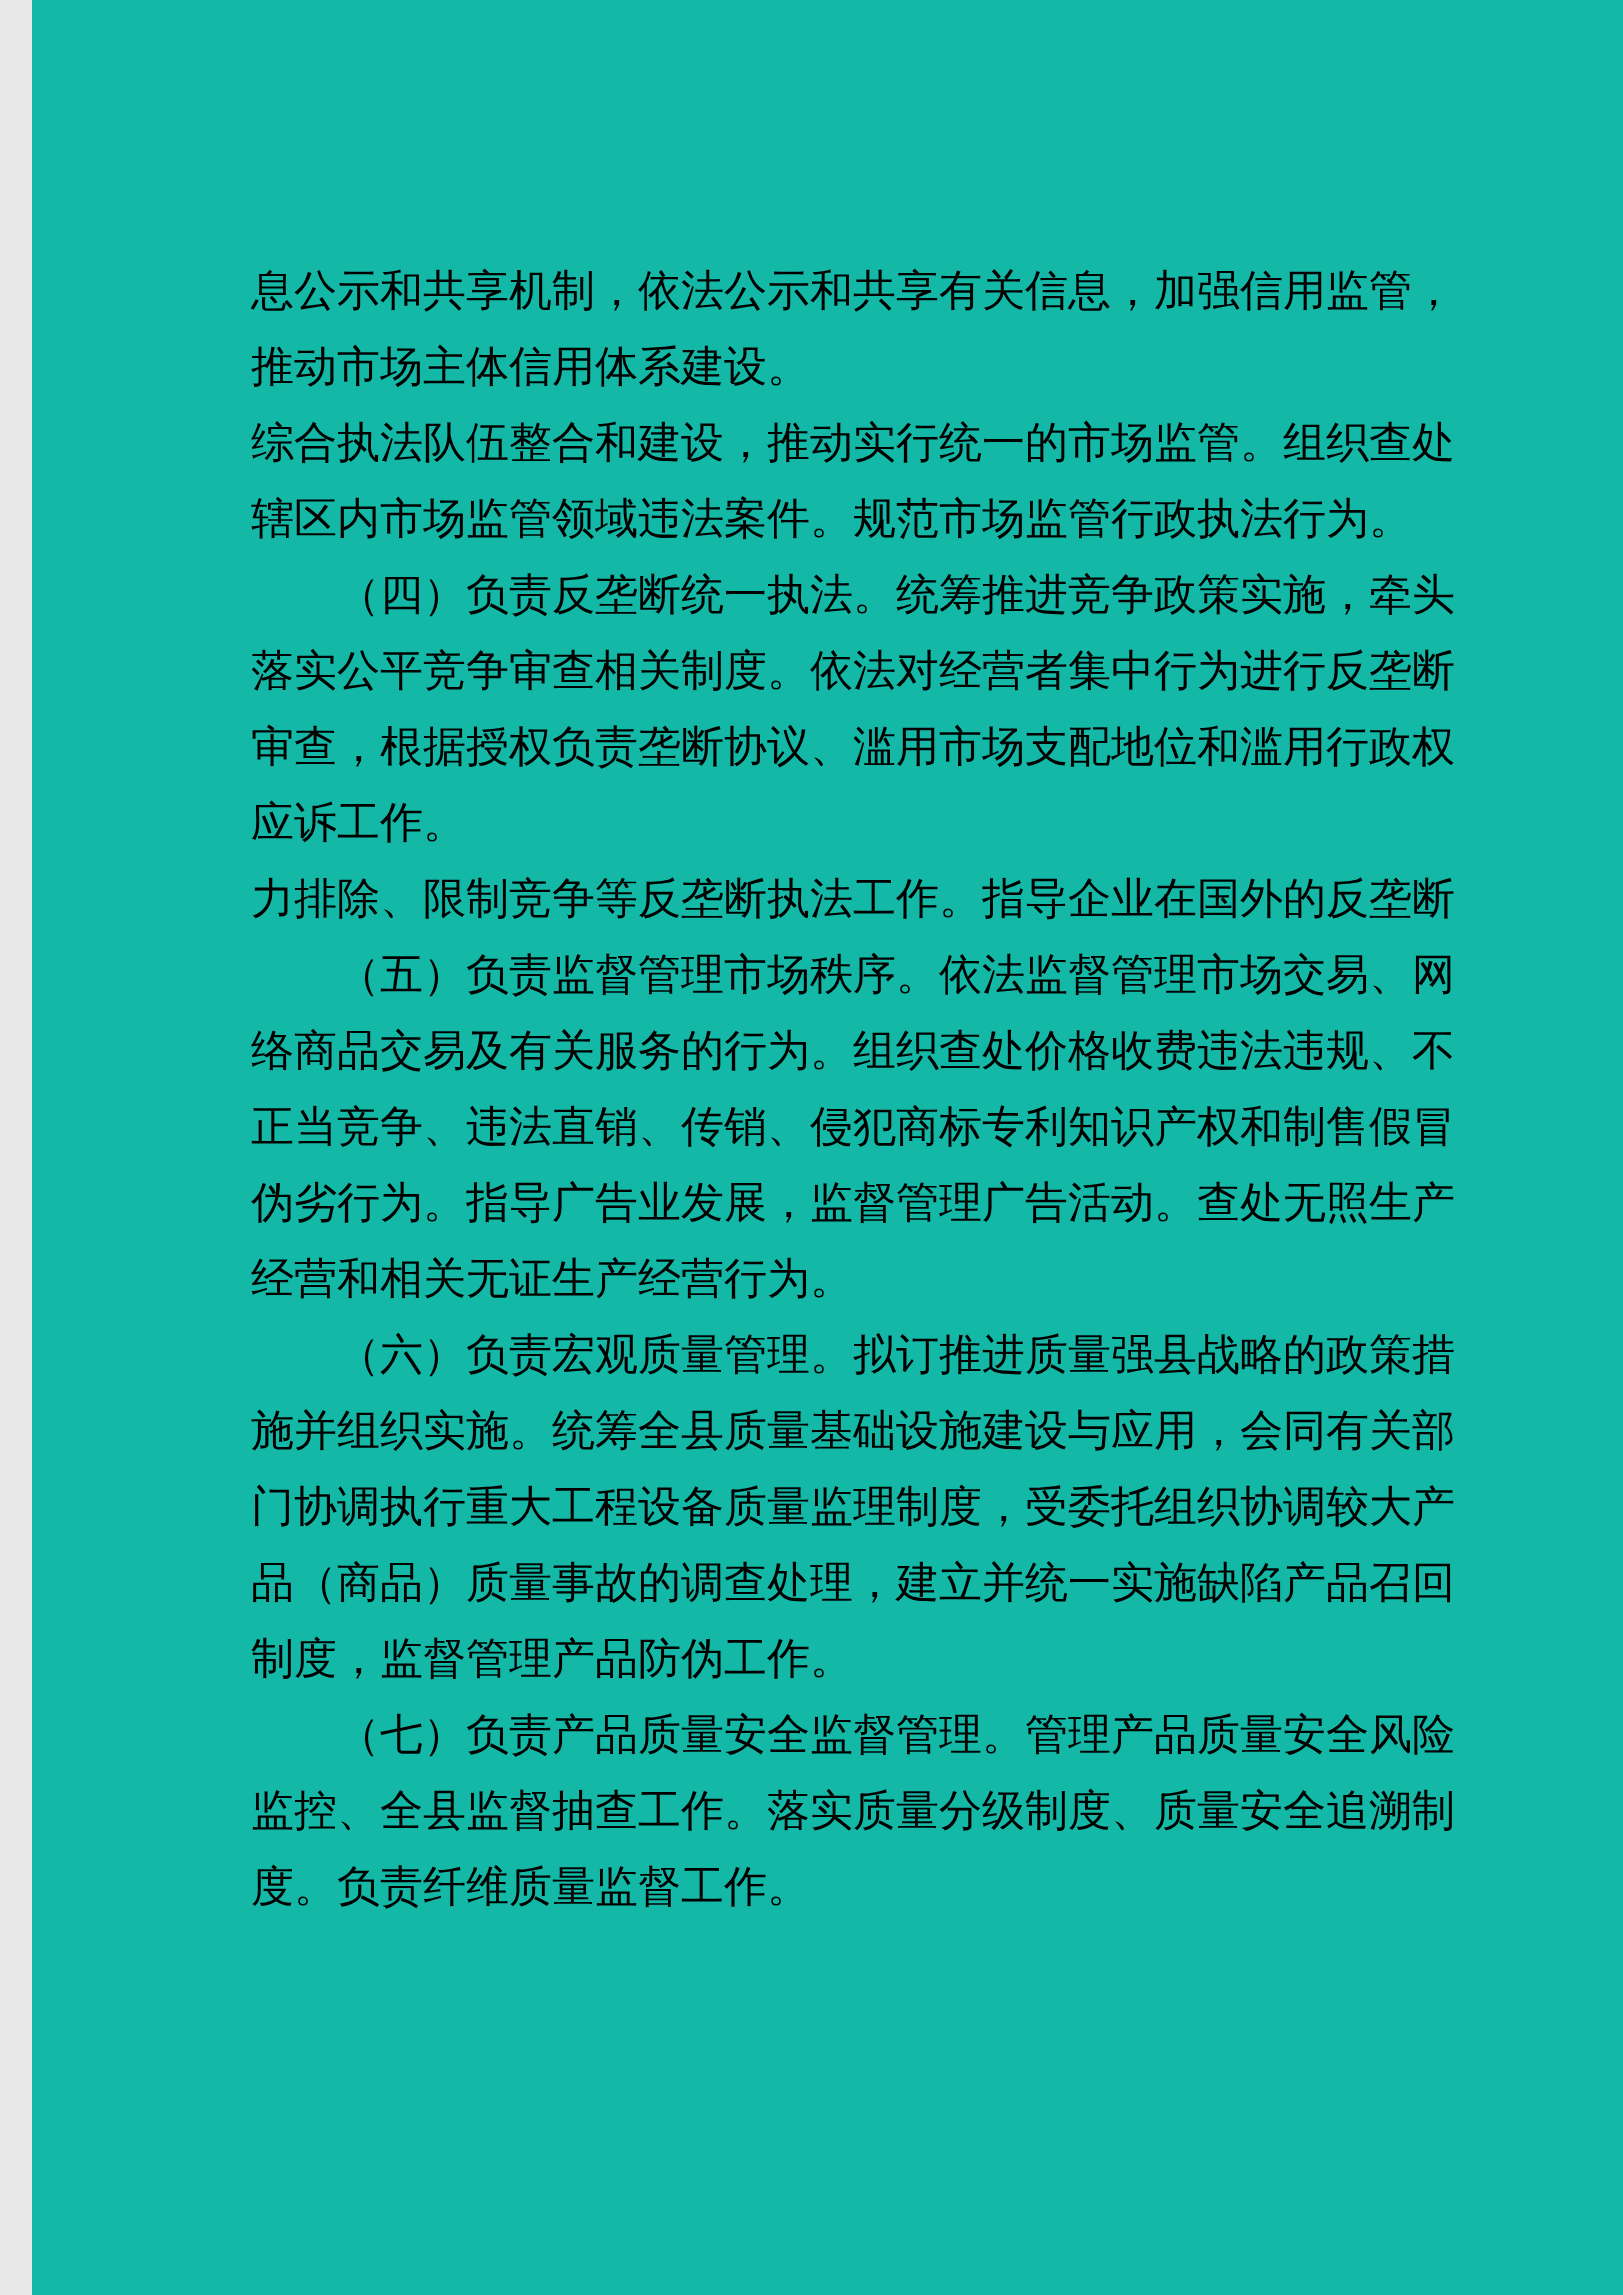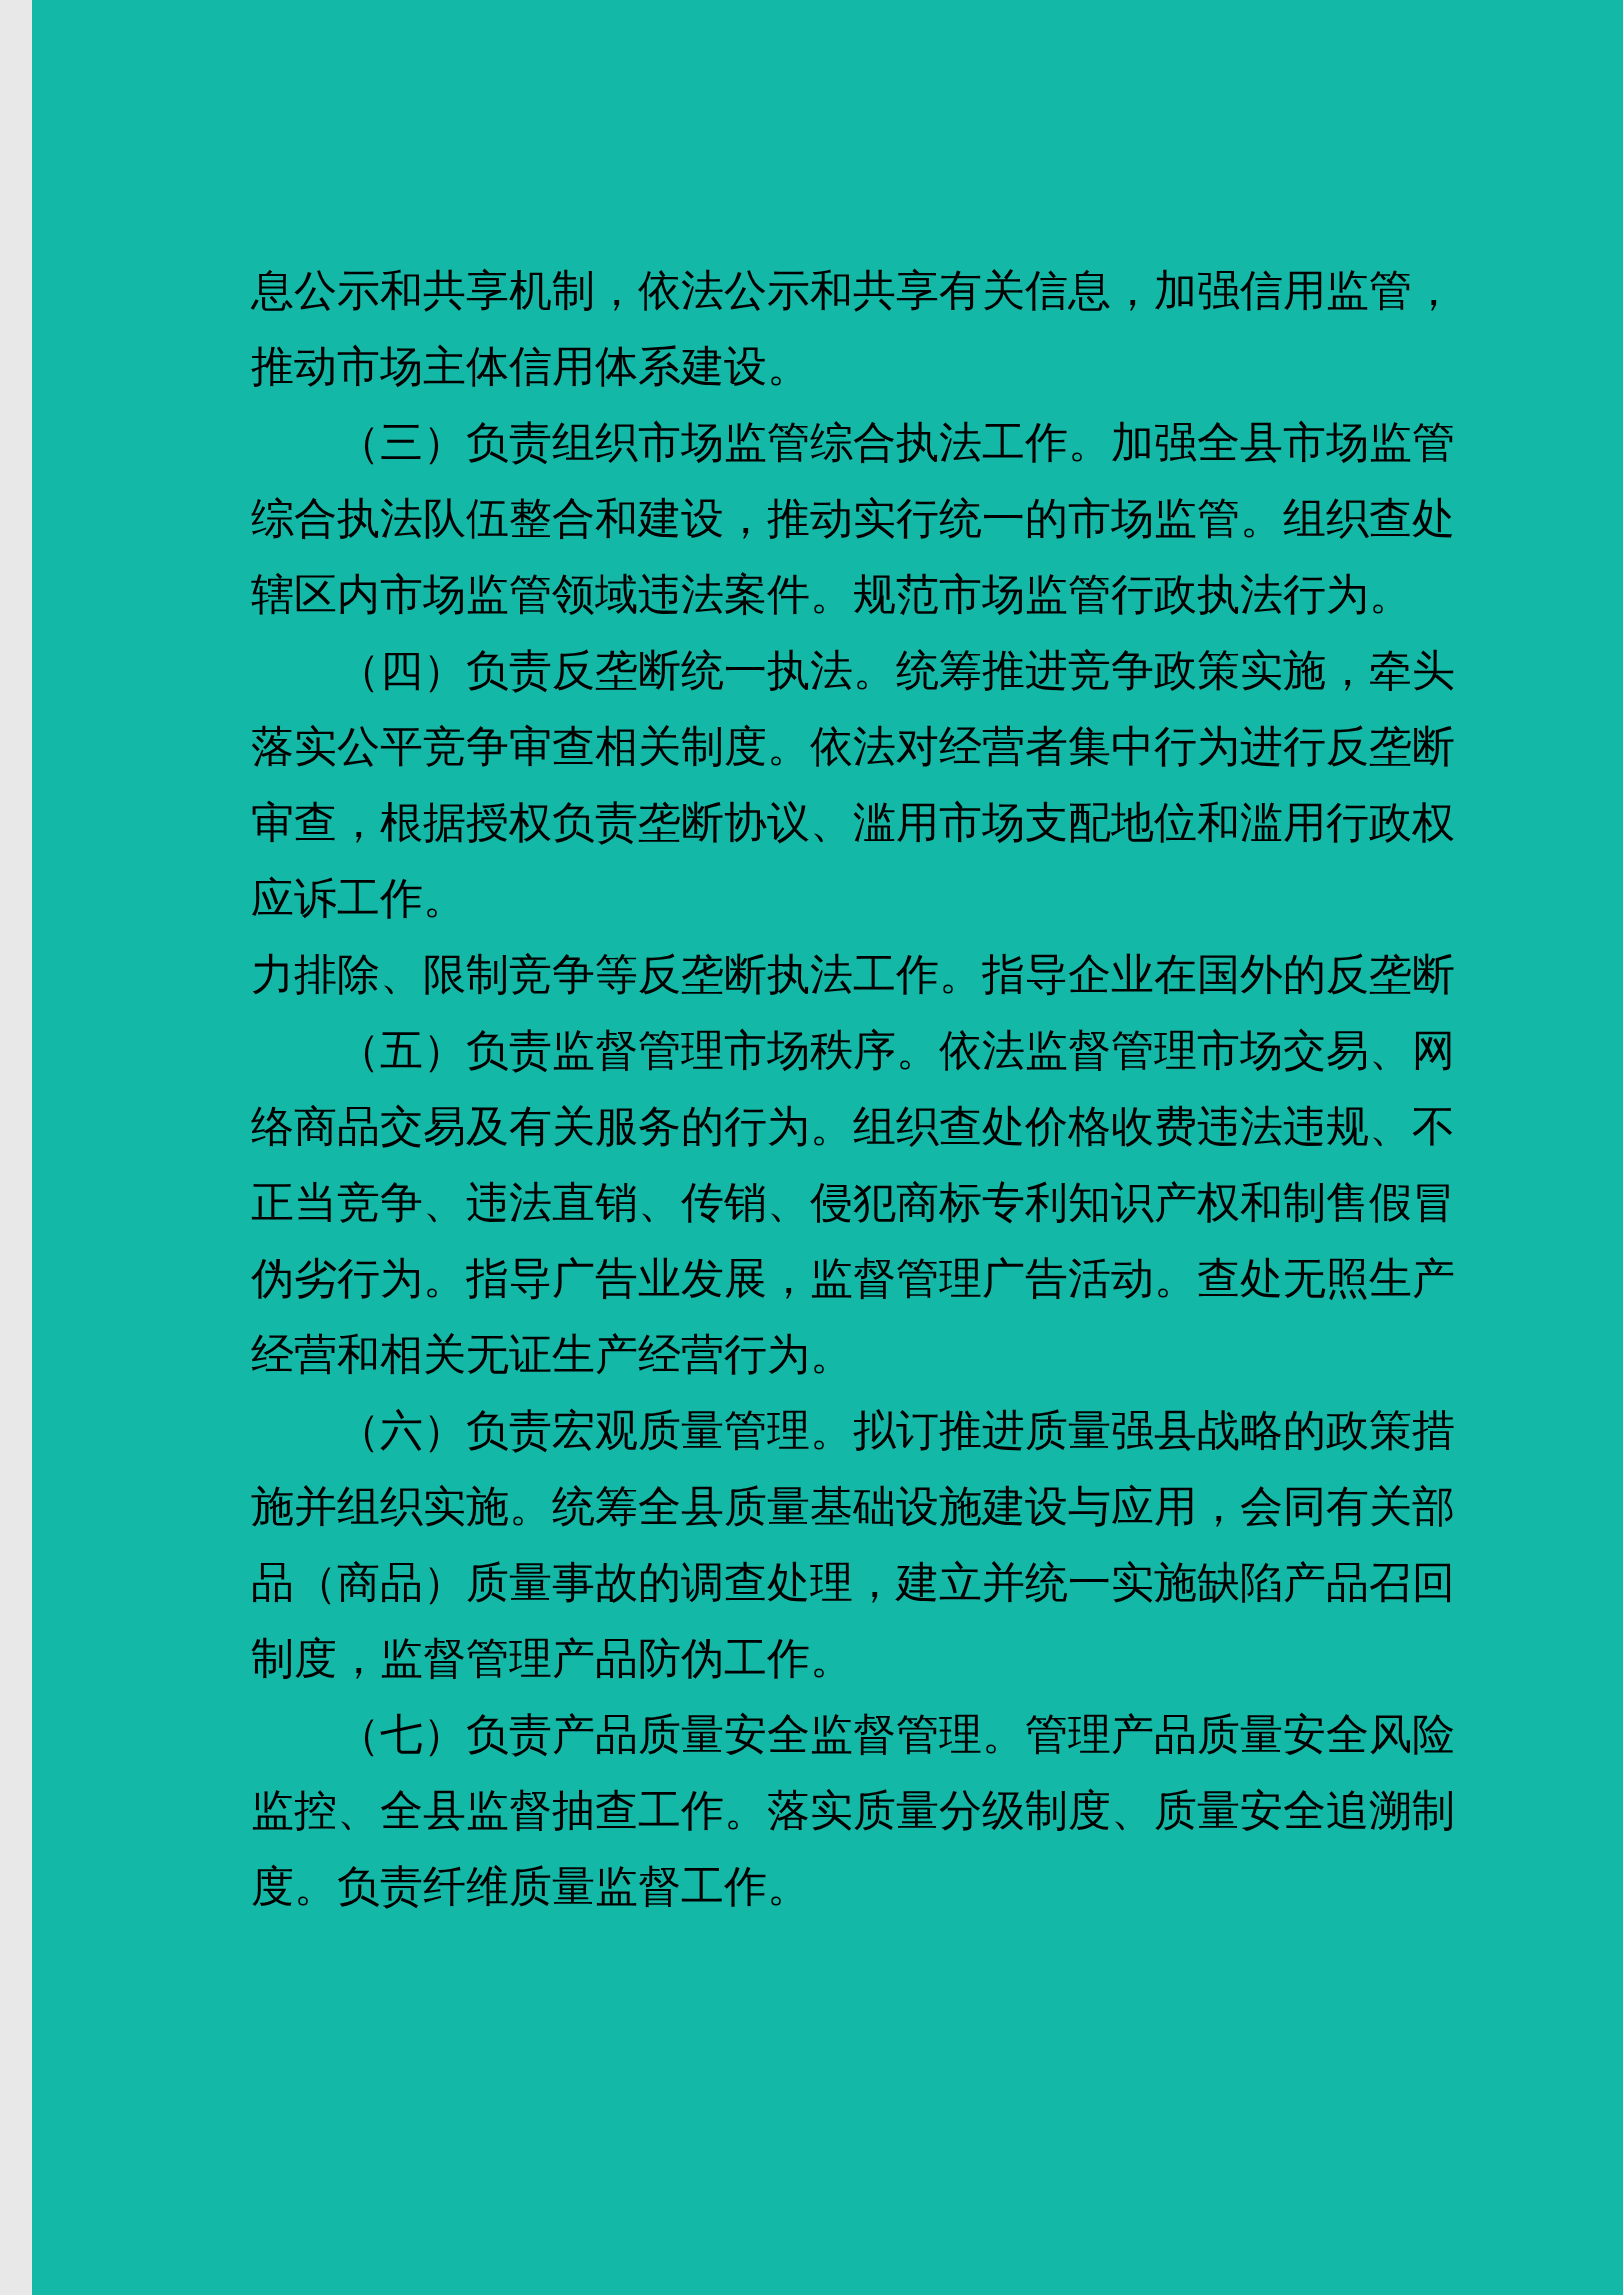--- a/index.html
+++ b/index.html
@@ -42,38 +42,38 @@
 </style>
 </head>
 <body>
 
 <div class="page" style="background: #14b8a6; color: rgb(0, 0, 0); margin-left: 32px;">
   <div class="text-block">
 
     <div class="line">息公示和共享机制，依法公示和共享有关信息，加强信用监管，</div>
     <div class="line para-end">推动市场主体信用体系建设。</div>
 
-    <div class="line first">（三）负责组织市场监管综合执法工作。加强全县市场监管</div>
     <div class="line">综合执法队伍整合和建设，推动实行统一的市场监管。组织查处</div>
     <div class="line para-end">辖区内市场监管领域违法案件。规范市场监管行政执法行为。</div>
 
     <div class="line first">（四）负责反垄断统一执法。统筹推进竞争政策实施，牵头</div>
     <div class="line">落实公平竞争审查相关制度。依法对经营者集中行为进行反垄断</div>
     <div class="line">审查，根据授权负责垄断协议、滥用市场支配地位和滥用行政权</div>
     <div class="line para-end">应诉工作。</div>
     <div class="line">力排除、限制竞争等反垄断执法工作。指导企业在国外的反垄断</div>
 
     <div class="line first">（五）负责监督管理市场秩序。依法监督管理市场交易、网</div>
     <div class="line">络商品交易及有关服务的行为。组织查处价格收费违法违规、不</div>
     <div class="line">正当竞争、违法直销、传销、侵犯商标专利知识产权和制售假冒</div>
     <div class="line">伪劣行为。指导广告业发展，监督管理广告活动。查处无照生产</div>
     <div class="line para-end">经营和相关无证生产经营行为。</div>
 
     <div class="line first">（六）负责宏观质量管理。拟订推进质量强县战略的政策措</div>
     <div class="line">施并组织实施。统筹全县质量基础设施建设与应用，会同有关部</div>
+    <div class="line">门协调执行重大工程设备质量监理制度，受委托组织协调较大产</div>
     <div class="line">品（商品）质量事故的调查处理，建立并统一实施缺陷产品召回</div>
     <div class="line para-end">制度，监督管理产品防伪工作。</div>
 
     <div class="line first">（七）负责产品质量安全监督管理。管理产品质量安全风险</div>
     <div class="line">监控、全县监督抽查工作。落实质量分级制度、质量安全追溯制</div>
     <div class="line para-end">度。负责纤维质量监督工作。</div>
 
   </div>
 </div>
 

